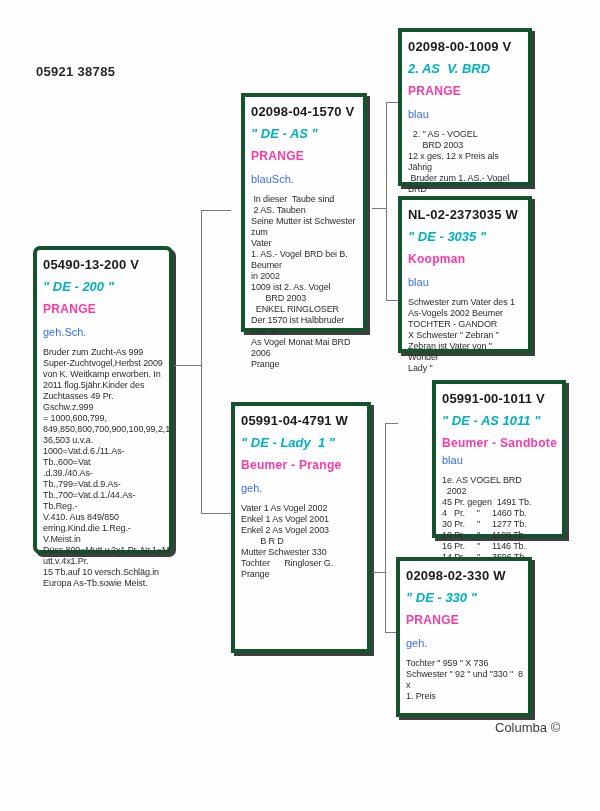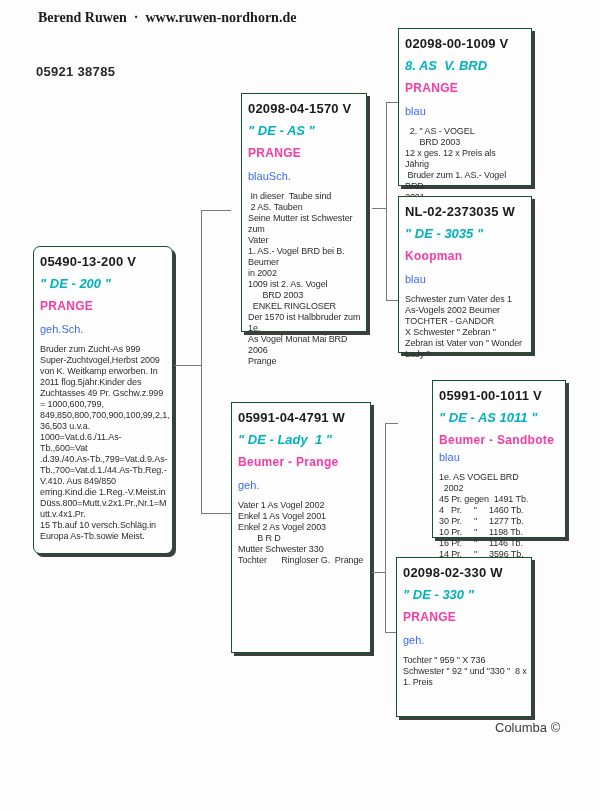--- a/index.html
+++ b/index.html
@@ -16,40 +16,39 @@
   .hdr-address{
     position:absolute;left:36px;top:38px;white-space:pre;
     font-style:italic;font-size:13px;color:#2f2f2f;
   }
   .hdr-phone{
     position:absolute;left:36px;top:64px;
     font-weight:bold;font-size:13px;color:#2a2a2a;letter-spacing:0.3px;
   }
   .bird-box{
     position:absolute;box-sizing:border-box;background:#fefefe;
-    border:1px solid #14532d;box-shadow:3px 3px 0 #3e3e3e;
+    border:4px solid #14532d;box-shadow:3px 3px 0 #3e3e3e;
     padding:7px 4px 4px 6px;
   }
   .ring{font-size:13px;font-weight:bold;color:#1b1b1b;letter-spacing:0.2px;white-space:pre;}
   .bird-name{font-size:13px;font-weight:bold;font-style:italic;margin-top:7px;white-space:pre;color:var(--name-color,#00b2bd);}
   .strain{font-size:12px;font-weight:bold;margin-top:8px;letter-spacing:0.3px;white-space:pre;color:var(--strain-color,#f climb73ba5);}
   .feather{font-size:11px;margin-top:10px;white-space:pre;color:var(--feather-color,#3a6cf4);}
   .notes{
     font-size:9px;line-height:11px;margin-top:9px;color:#2d2d2d;
     white-space:pre-wrap;letter-spacing:-0.1px;
   }
   .connector{position:absolute;background:#7a7a7a;}
   .credit{position:absolute;left:495px;top:720px;font-size:13px;color:#3c3c3c;}
 </style>
 </head>
 <body>
 
 <div class="sheet">
 
-  <div class="hdr-owner">Berend Ruwen  ·  www.ruwen-nordhorn.de</div>
   <div class="hdr-phone">05921 38785</div>
 
   <div class="bird-box" style="left:33px;top:246px;width:140px;height:308px;border-radius:7px;">
     <div class="ring">05490-13-200 V</div>
     <div class="bird-name">" DE - 200 "</div>
     <div class="strain">PRANGE</div>
     <div class="feather">geh.Sch.</div>
     <div class="notes">Bruder zum Zucht-As 999
 Super-Zuchtvogel,Herbst 2009
 von K. Weitkamp erworben. In
@@ -96,21 +95,21 @@
     <div class="notes">Vater 1 As Vogel 2002
 Enkel 1 As Vogel 2001
 Enkel 2 As Vogel 2003
         B R D
 Mutter Schwester 330
 Tochter      Ringloser G.  Prange</div>
   </div>
 
   <div class="bird-box" style="left:398px;top:28px;width:134px;height:158px;">
     <div class="ring">02098-00-1009 V</div>
-    <div class="bird-name">8. AS  V. BRD</div>
+    <div class="bird-name">2. AS  V. BRD</div>
     <div class="strain">PRANGE</div>
     <div class="feather">blau</div>
     <div class="notes">  2. " AS - VOGEL
       BRD 2003
 12 x ges. 12 x Preis als
 Jährig
  Bruder zum 1. AS.- Vogel BRD
 2001
 Er ist ein Sohn des Ringlosen</div>
   </div>

